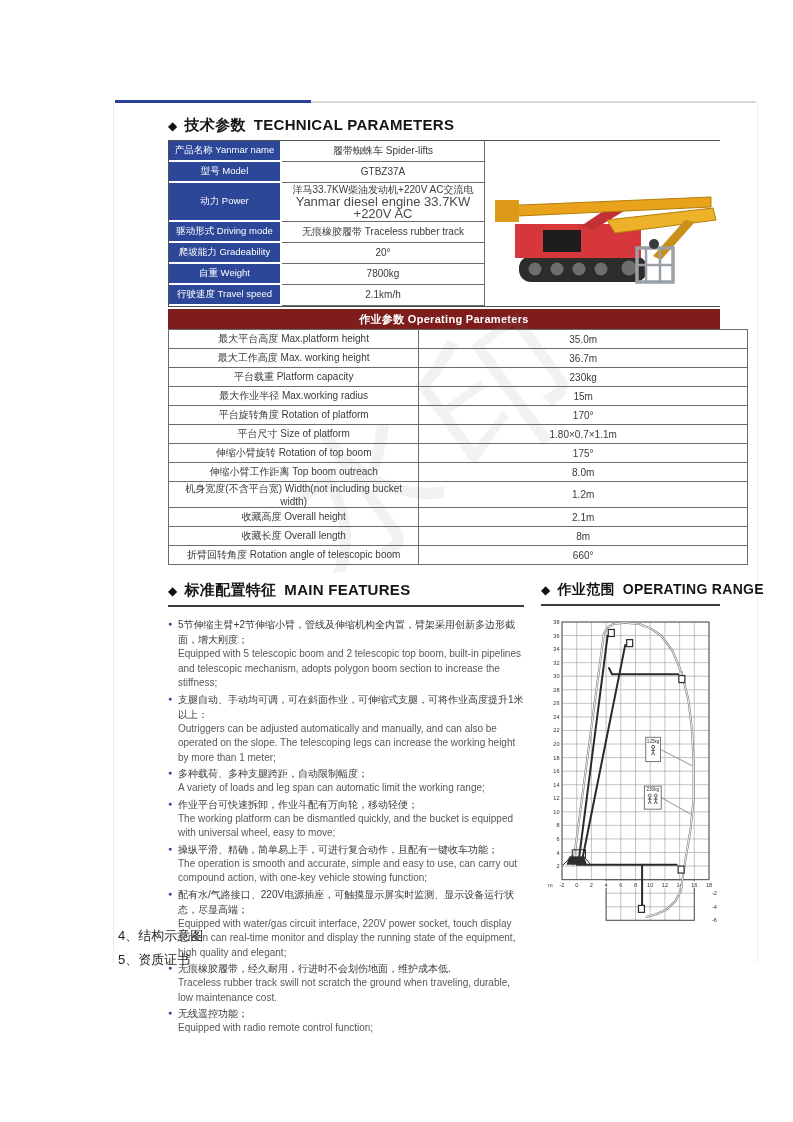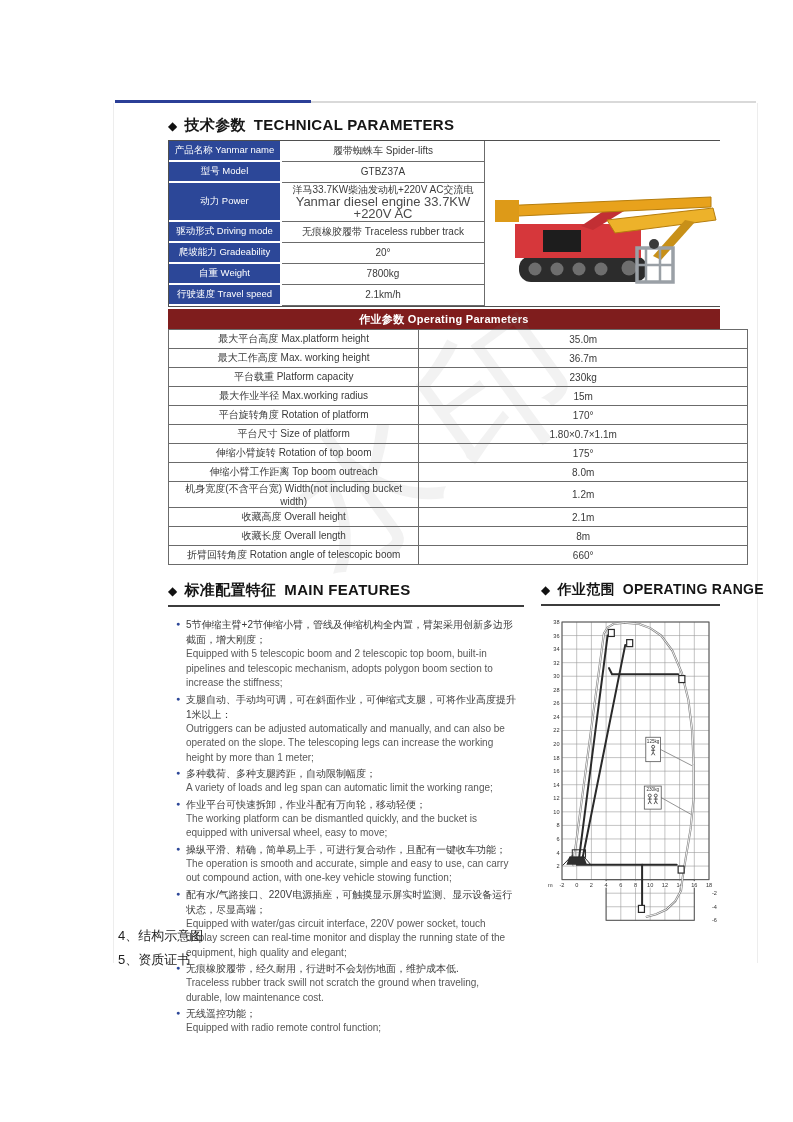--- a/index.html
+++ b/index.html
@@ -33,21 +33,21 @@
   
   .t2{width:580px;border-collapse:collapse;border:1px solid #4f4f4f;}
   .t2 td{border:1px solid #6b6b6b;height:18px;text-align:center;font-size:10px;color:#3a3a3a;padding:0 3px;}
   .t2 td.c1{width:236px;}
   .t2 td.c2{width:312px;}
 
   
   .lower{display:flex;margin-top:16px;align-items:flex-start;}
   .features{width:356px;}
   .features .underline,.range .underline{height:2px;background:#3c3c3c;margin:2px 0 10px 0;}
-  .feat-list{list-style:none;margin:8px;padding:0;}
+  .feat-list{list-style:none;margin:0;padding:0;}
   .feat-list li{position:relative;padding-left:10px;margin-bottom:1px;}
   .feat-list li .dot{position:absolute;left:0;top:3px;font-size:7px;color:#2c4798;}
   .feat-list .zh{font-size:10px;color:#3a3a3a;line-height:15px;}
   .feat-list .en{font-size:10px;color:#585858;line-height:14.5px;}
   .range{margin-left:17px;width:179px;}
   .range .sec-title{font-size:14px;}
   .chart-wrap{margin-top:10px;}
 
   
   .notes{position:absolute;left:118px;top:924px;font-size:13px;color:#1e1e1e;line-height:24px;}

